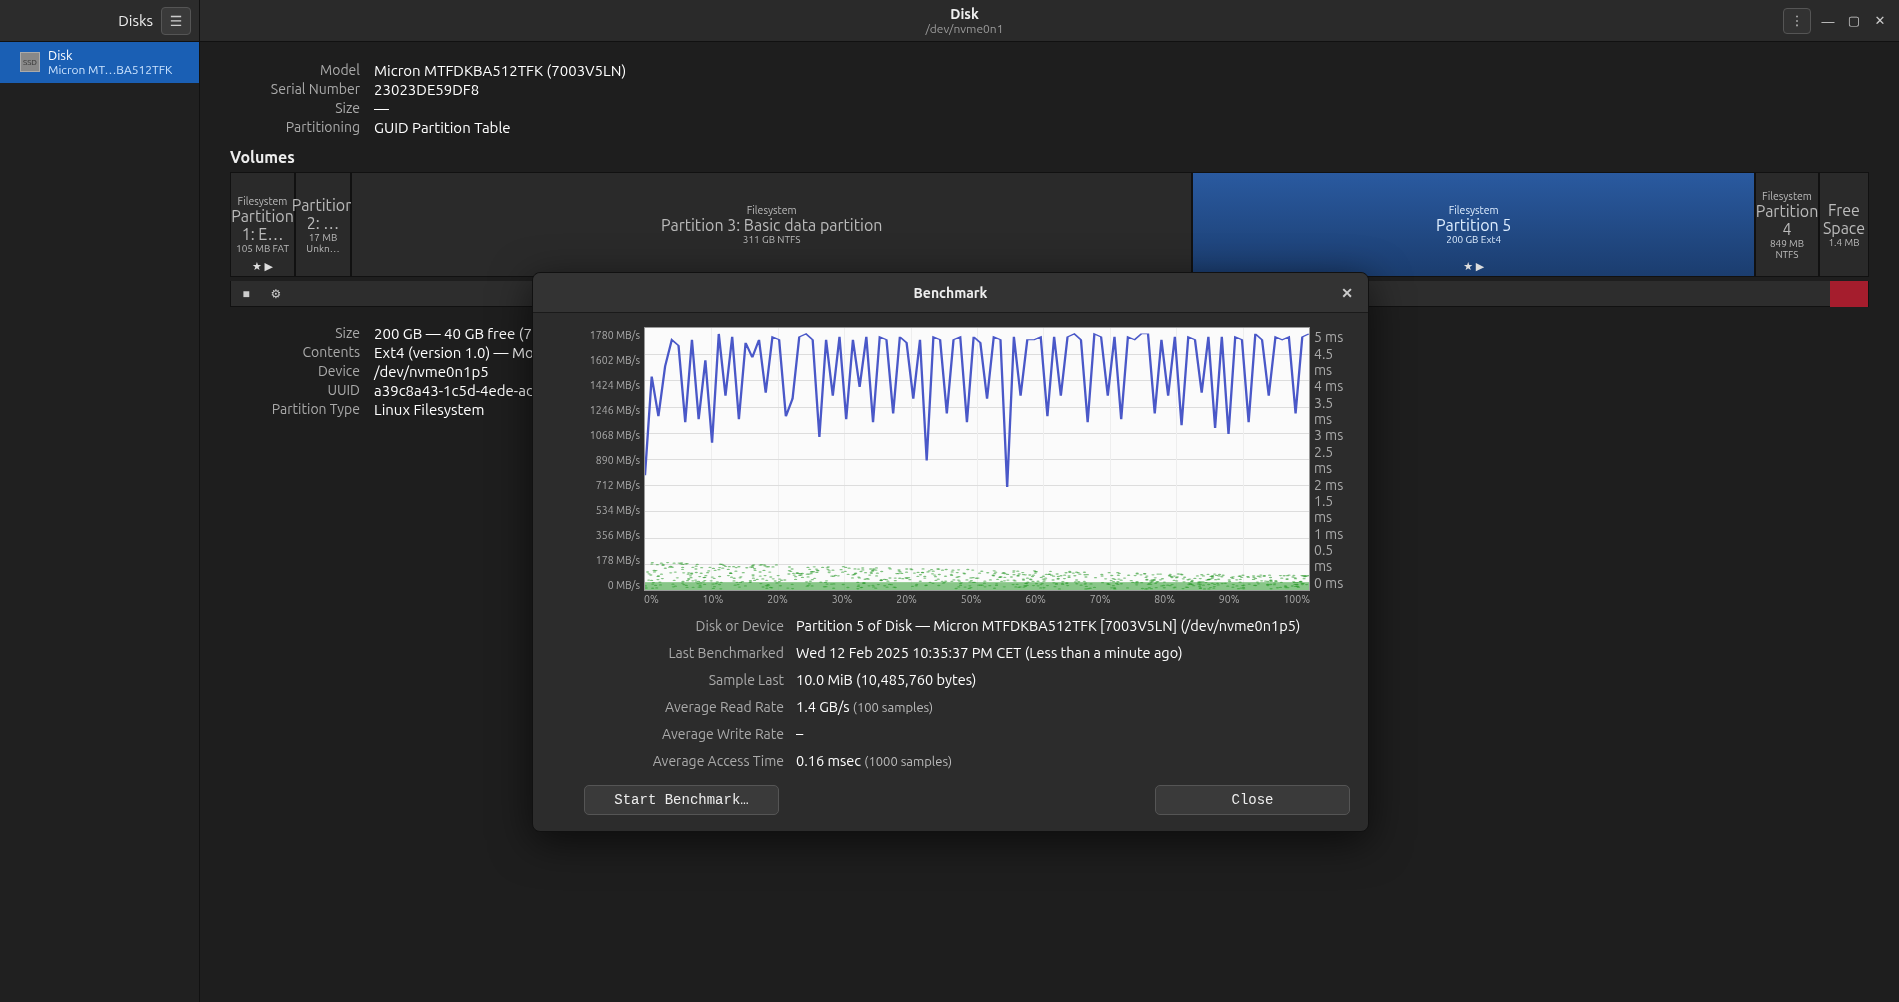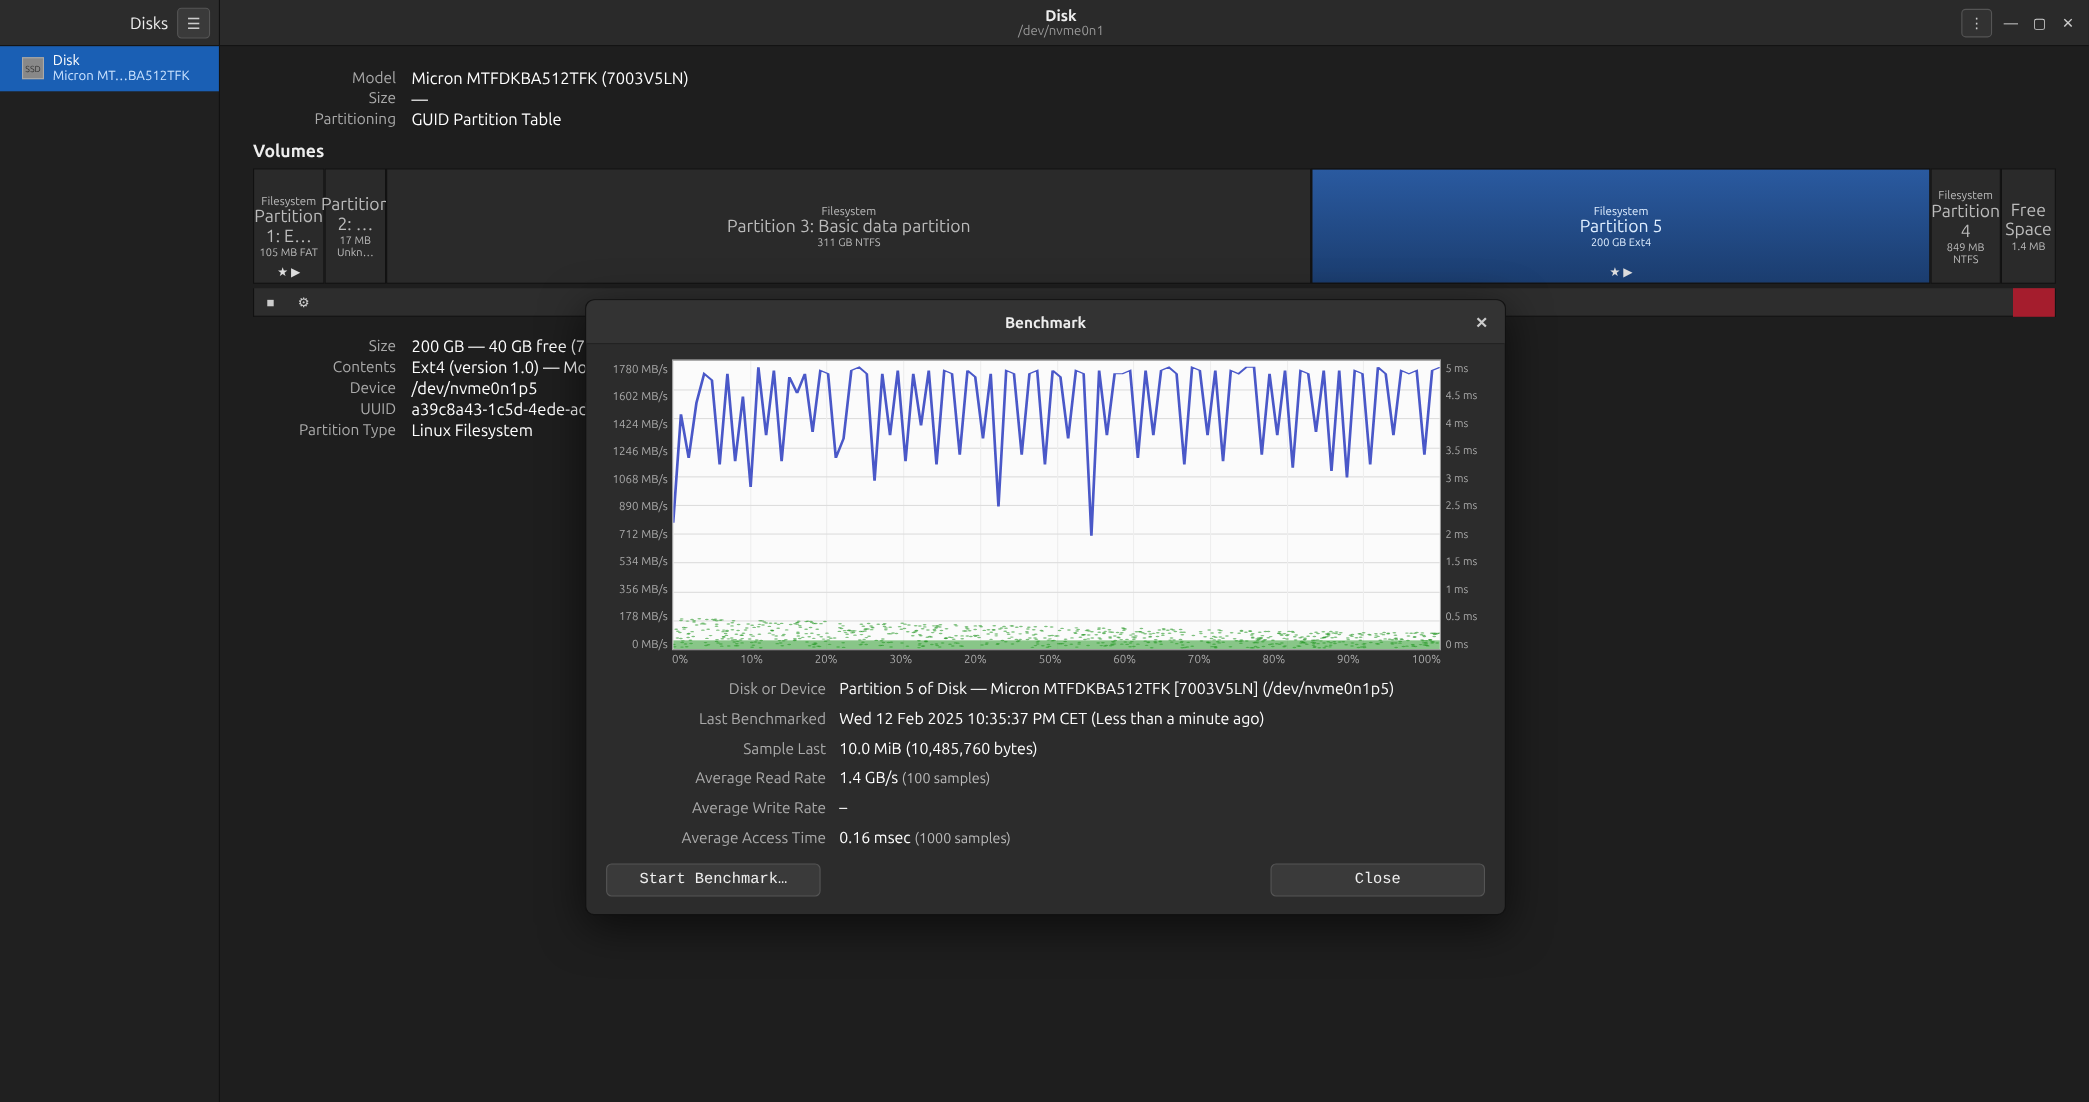--- a/index.html
+++ b/index.html
@@ -128,27 +128,27 @@
     display:flex;flex-direction:column;
   }
   .dlg-titlebar{
     height:40px;display:flex;align-items:center;justify-content:center;
     position:relative;background:#333;border-bottom:1px solid #1a1a1a;
     border-radius:8px 8px 0 0;font-weight:700;color:#eee;font-size:14px;
   }
   .dlg-close{position:absolute;right:10px;top:9px;width:22px;height:22px;
     display:flex;align-items:center;justify-content:center;cursor:pointer;color:#ccc;font-size:14px;}
 
-  .dlg-body{padding:14px 18px 16px;}
+  .dlg-body{padding:14px 18px 16px;margin-left:33px;}
 
   .chartwrap{display:flex;height:280px;}
   .yaxis-l{width:60px;display:flex;flex-direction:column;justify-content:space-between;
     text-align:right;font-size:10.5px;color:#aaa;padding:2px 4px 16px 0;}
   .yaxis-r{width:40px;display:flex;flex-direction:column;justify-content:space-between;
-    text-align:left;font-size:10px;color:#aaa;padding:2px 0 16px 4px;}
+    text-align:left;font-size:14px;color:#aaa;padding:2px 0 16px 4px;}
   .plotcol{flex:1;display:flex;flex-direction:column;}
   .plot{
     flex:1;background:#fbfbfb;border:1px solid #999;position:relative;overflow:hidden;
   }
   .grid-h{position:absolute;left:0;right:0;height:1px;background:#ddd;}
   .grid-v{position:absolute;top:0;bottom:0;width:1px;background:#eee;}
   .xaxis{height:16px;display:flex;justify-content:space-between;font-size:10.5px;color:#aaa;padding-top:2px;}
 
   svg.readline{position:absolute;inset:0;width:100%;height:100%;}
   svg.access{position:absolute;inset:0;width:100%;height:100%;}
@@ -201,20 +201,24 @@
         <span class="l2">Micron MT…BA512TFK</span>
       </div>
     </div>
   </div>
 
   <div class="content">
 
     <div class="kv">
       <div class="k">Model</div>
       <div class="v">Micron MTFDKBA512TFK (7003V5LN)</div>
+    </div>
+    <div class="kv">
+      <div class="k">Serial Number</div>
+      <div class="v">23023DE59DF8</div>
     </div>
     <div class="kv">
       <div class="k">Size</div>
       <div class="v">—</div>
     </div>
     <div class="kv">
       <div class="k">Partitioning</div>
       <div class="v">GUID Partition Table</div>
     </div>
 

